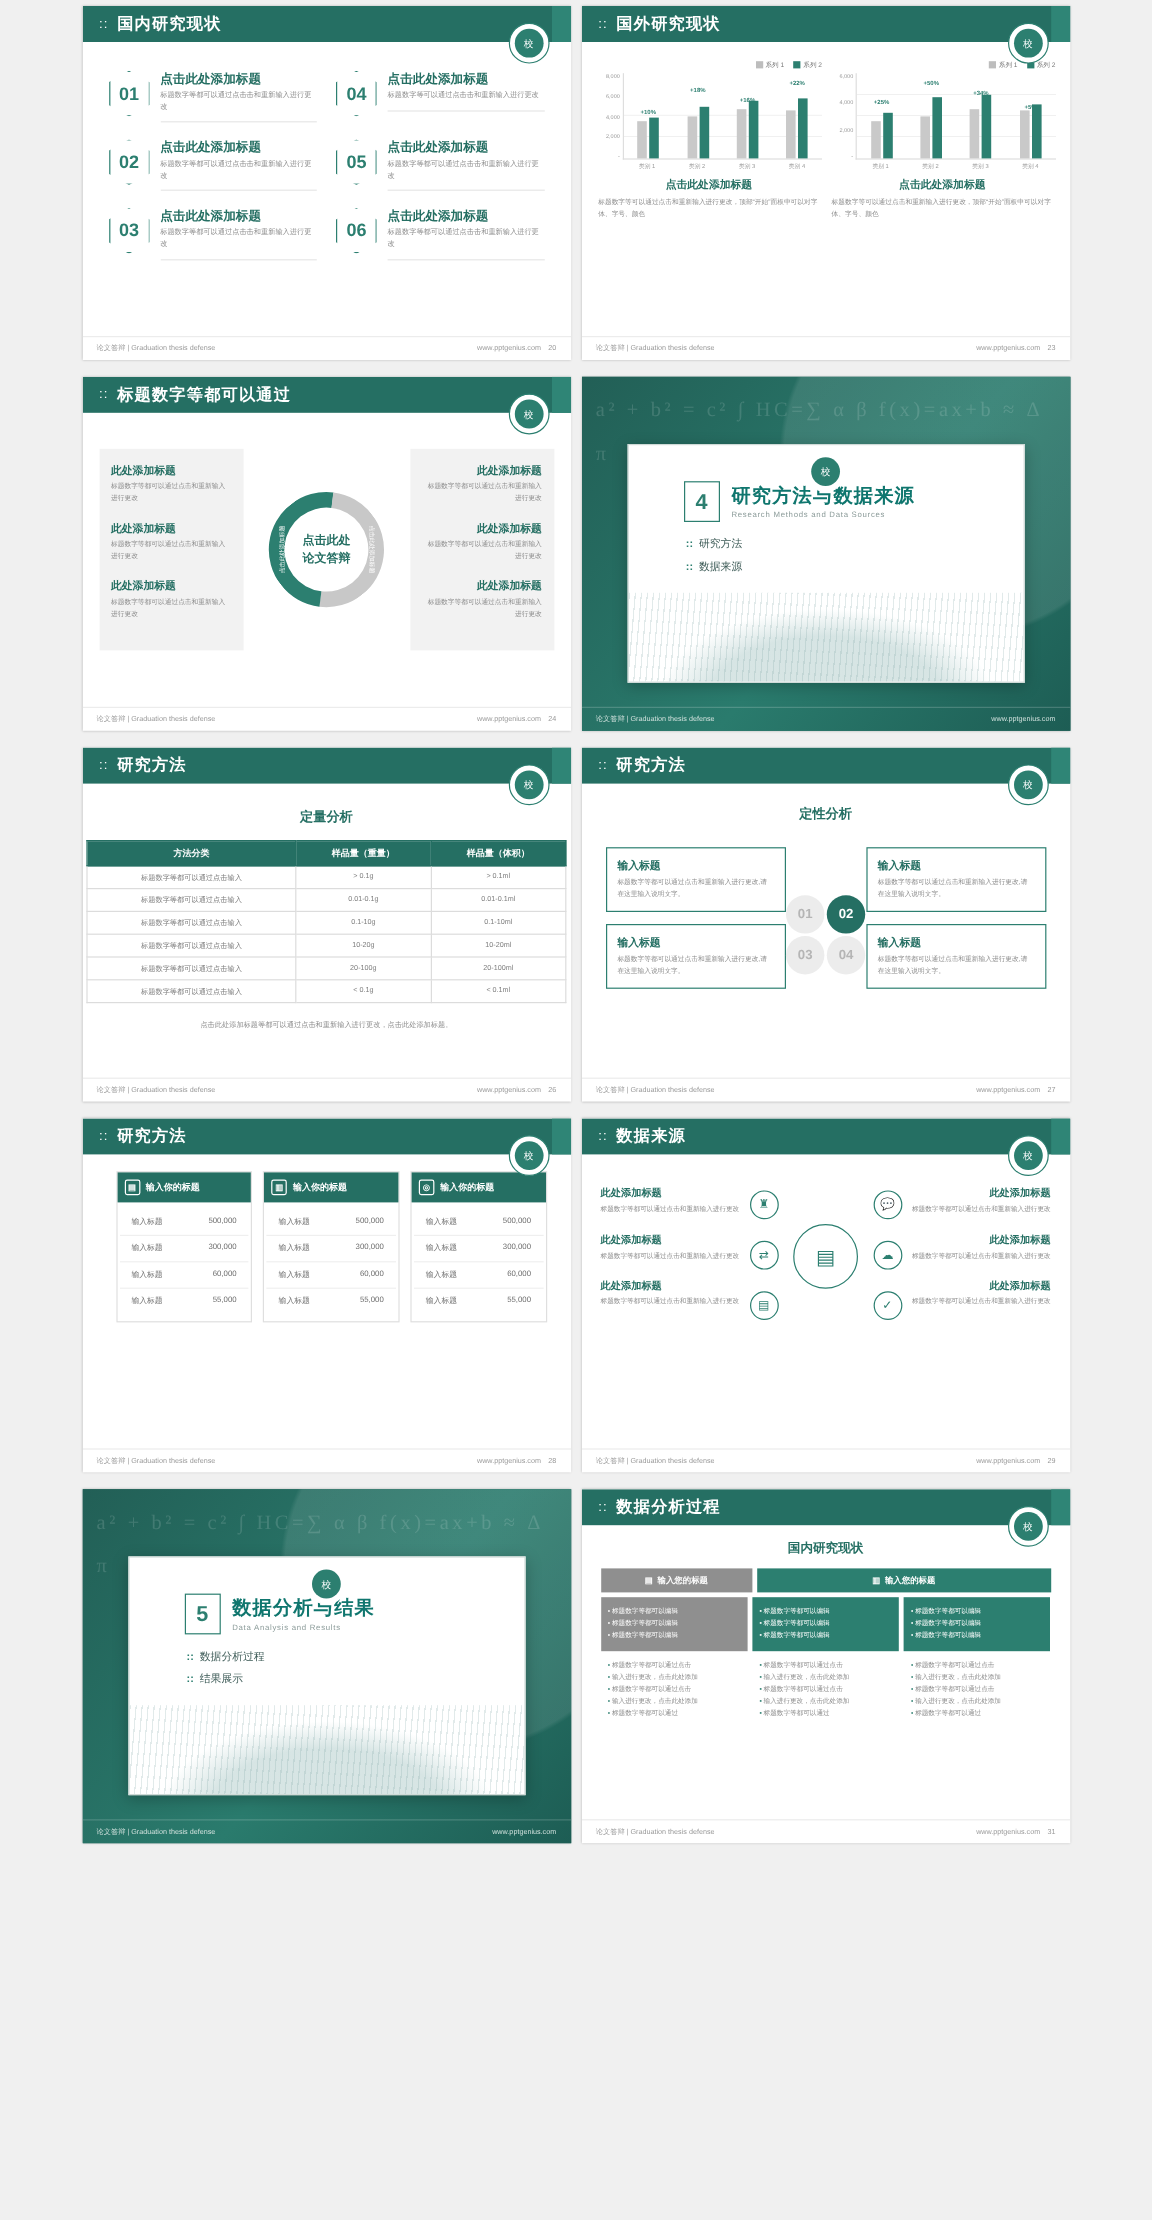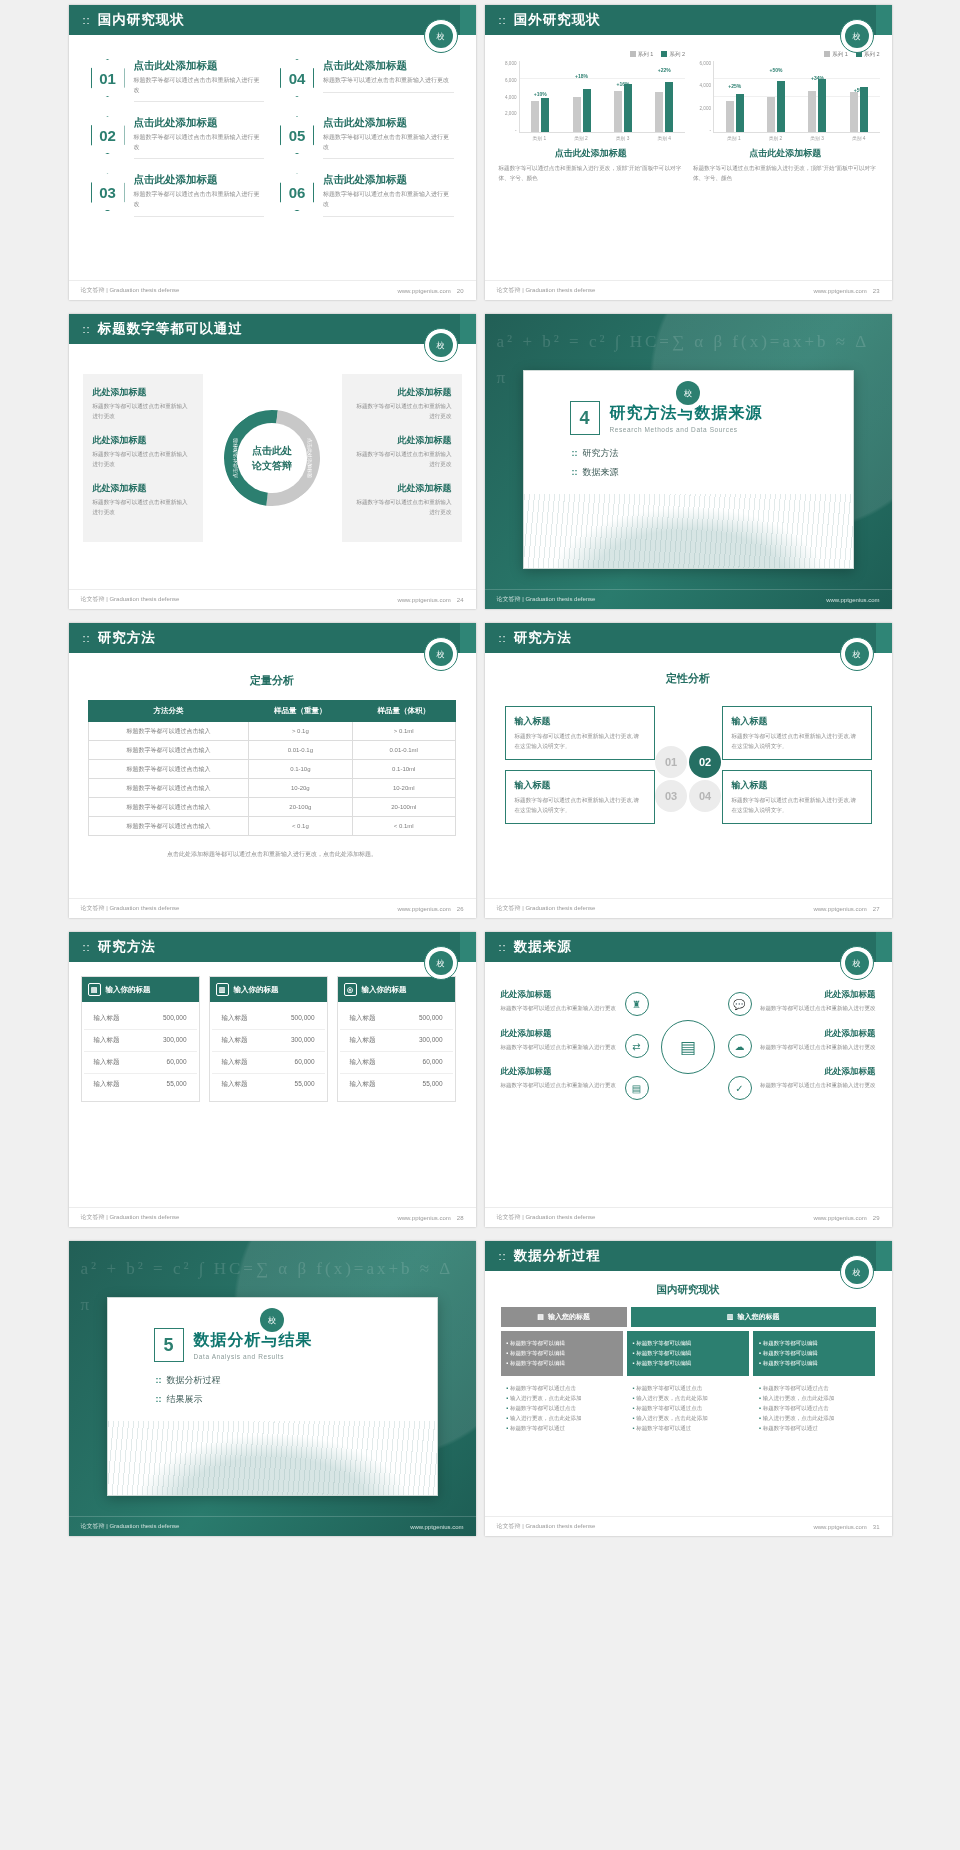--- a/index.html
+++ b/index.html
@@ -202,21 +202,21 @@
     display: flex; align-items: center; justify-content: center;
   }
   .card .h1 { font-size: 16px; font-weight: bold; color: #0f766e; letter-spacing: 1px; }
   .card .h2 { font-size: 6.5px; color: #8a9a98; letter-spacing: 0.6px; margin-top: 2px; }
   .card ul { list-style: none; padding-left: 48px; margin-top: 12px; position: relative; z-index: 2; }
   .card li { font-size: 9px; color: #3d5b57; margin-bottom: 6px; }
   .card li::before { content: "::"; color: #2c7f70; margin-right: 5px; font-weight: bold; }
 
   
   .ctitle { text-align: center; font-size: 11px; font-weight: bold; color: #256f63; padding: 20px 0 12px 0; }
-  table.tbl { width: 368px; margin: 0 auto; border-collapse: collapse; }
+  table.tbl { width: 400px; margin: 0 auto; border-collapse: collapse; }
   table.tbl th {
     background: #256f63; color: #fff; font-size: 7.5px; font-weight: bold;
     padding: 5px 2px; border: 1px solid #256f63;
   }
   table.tbl td {
     font-size: 6px; color: #7d7d7d; text-align: center;
     padding: 4.5px 2px; border: 1px solid #dcdcdc;
   }
   table.tbl td.first { text-align: center; }
   .tnote { text-align: center; font-size: 6px; color: #8d8d8d; margin-top: 14px; }
@@ -229,21 +229,21 @@
   .qbox .d { font-size: 5.6px; color: #8d8d8d; line-height: 1.7; }
   .qcenter {
     position: absolute; left: 50%; top: 56px; transform: translateX(-50%);
     display: grid; grid-template-columns: 32px 32px; grid-template-rows: 32px 32px; gap: 2px;
   }
   .qc { width: 32px; height: 32px; border-radius: 50%; display: flex; align-items: center; justify-content: center; font-size: 11px; font-weight: bold; }
   .qc.g { background: #ececec; color: #b5b5b5; }
   .qc.t { background: #256f63; color: #fff; }
 
   
-  .cards3 { display: flex; gap: 9px; padding: 14px 20px 0 12px; align-items: flex-end; }
+  .cards3 { display: flex; gap: 9px; padding: 14px 20px 0 28px; align-items: flex-end; }
   .c3 { flex: 1; border: 1px solid #dfdfdf; }
   .c3 .hd { background: #256f63; color: #fff; font-size: 7.5px; font-weight: bold; padding: 6px 6px; display: flex; align-items: center; gap: 5px; }
   .c3 .hd .ic { width: 13px; height: 13px; border: 1px solid #fff; border-radius: 2px; display:flex;align-items:center;justify-content:center;font-size:7px; }
   .c3 .bd { padding: 6px 2px; }
   .c3 .line { display: flex; justify-content: space-between; font-size: 6.5px; color: #6f6f6f; padding: 6px 10px; }
   .c3 .line + .line { border-top: 1px solid #efefef; }
 
   
   .dsrc { display: flex; padding: 20px 16px 0 16px; align-items: center; gap: 4px; }
   .dcol { width: 118px; }

